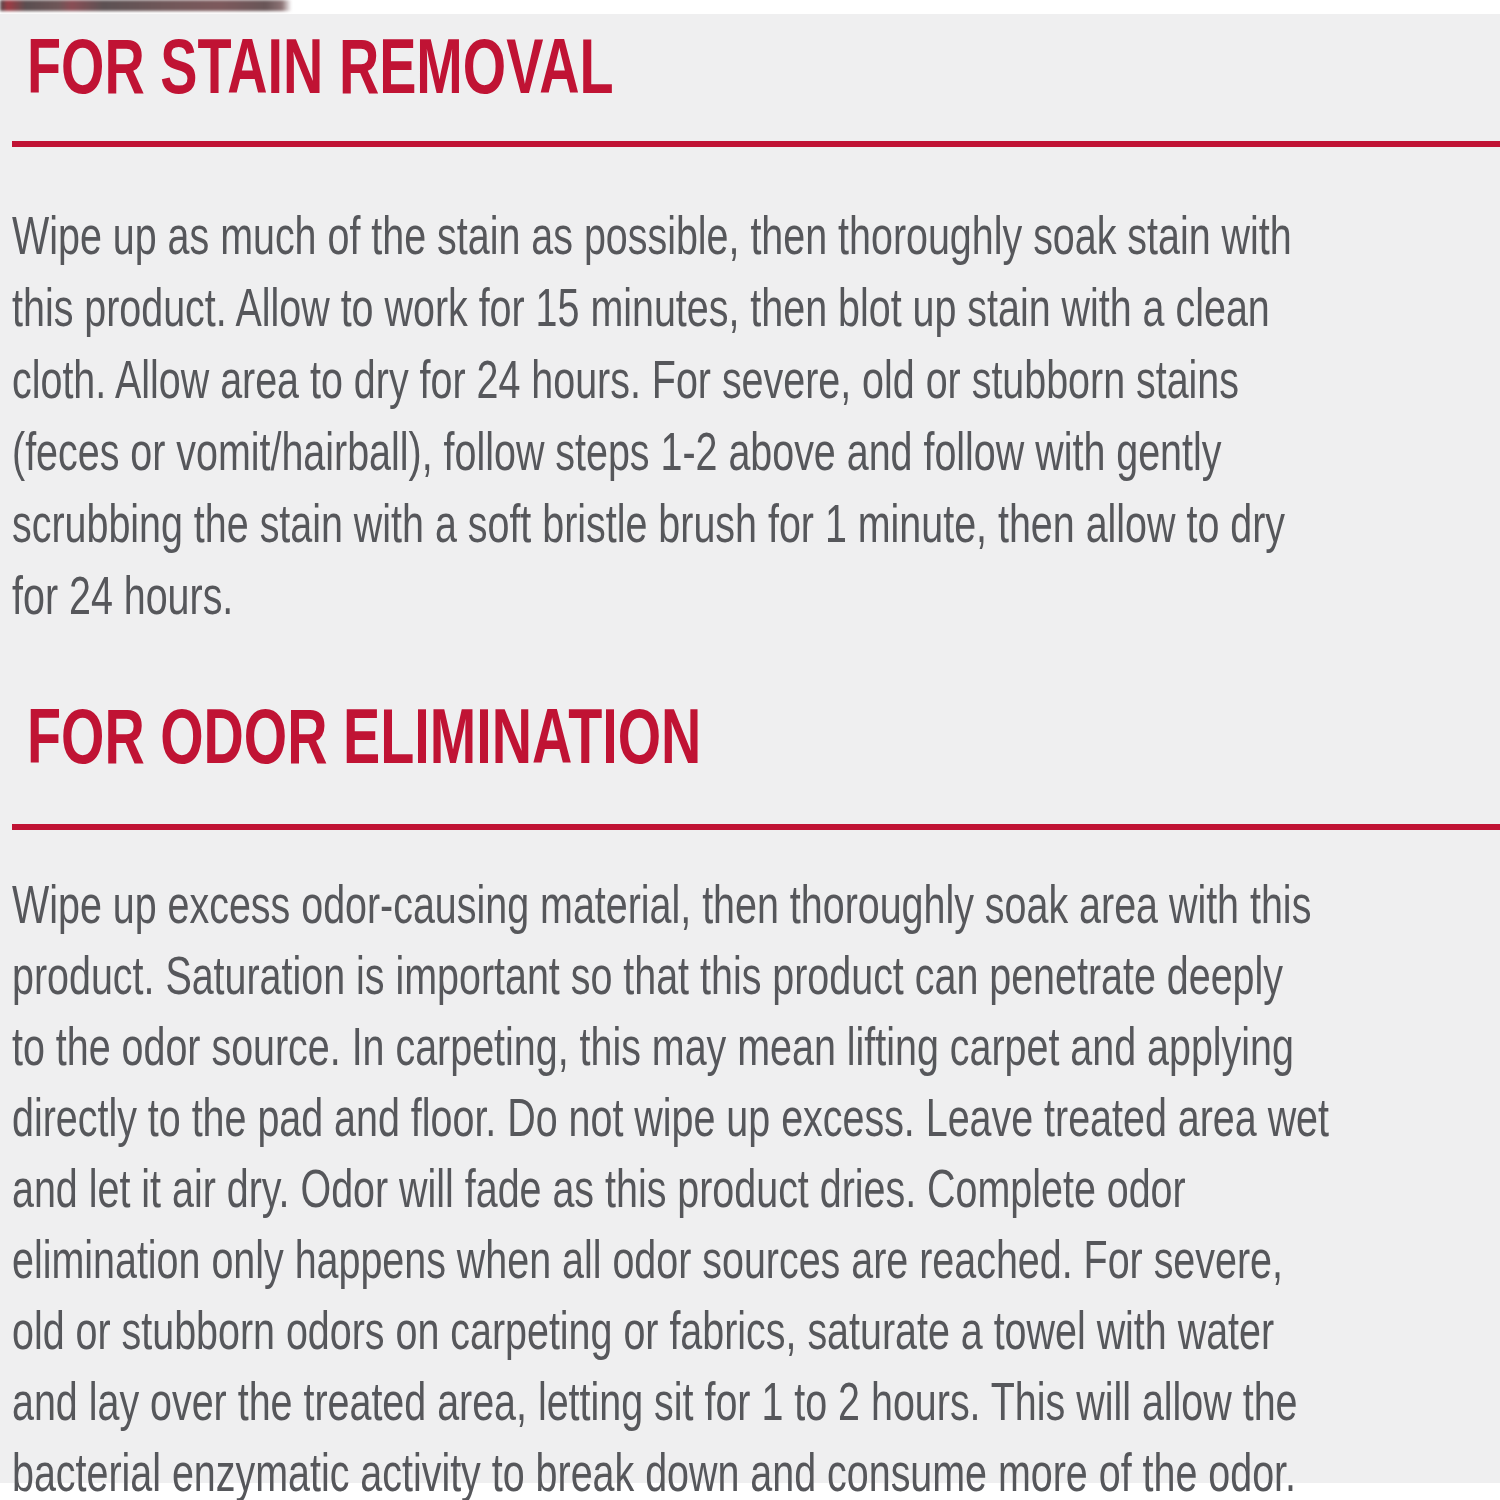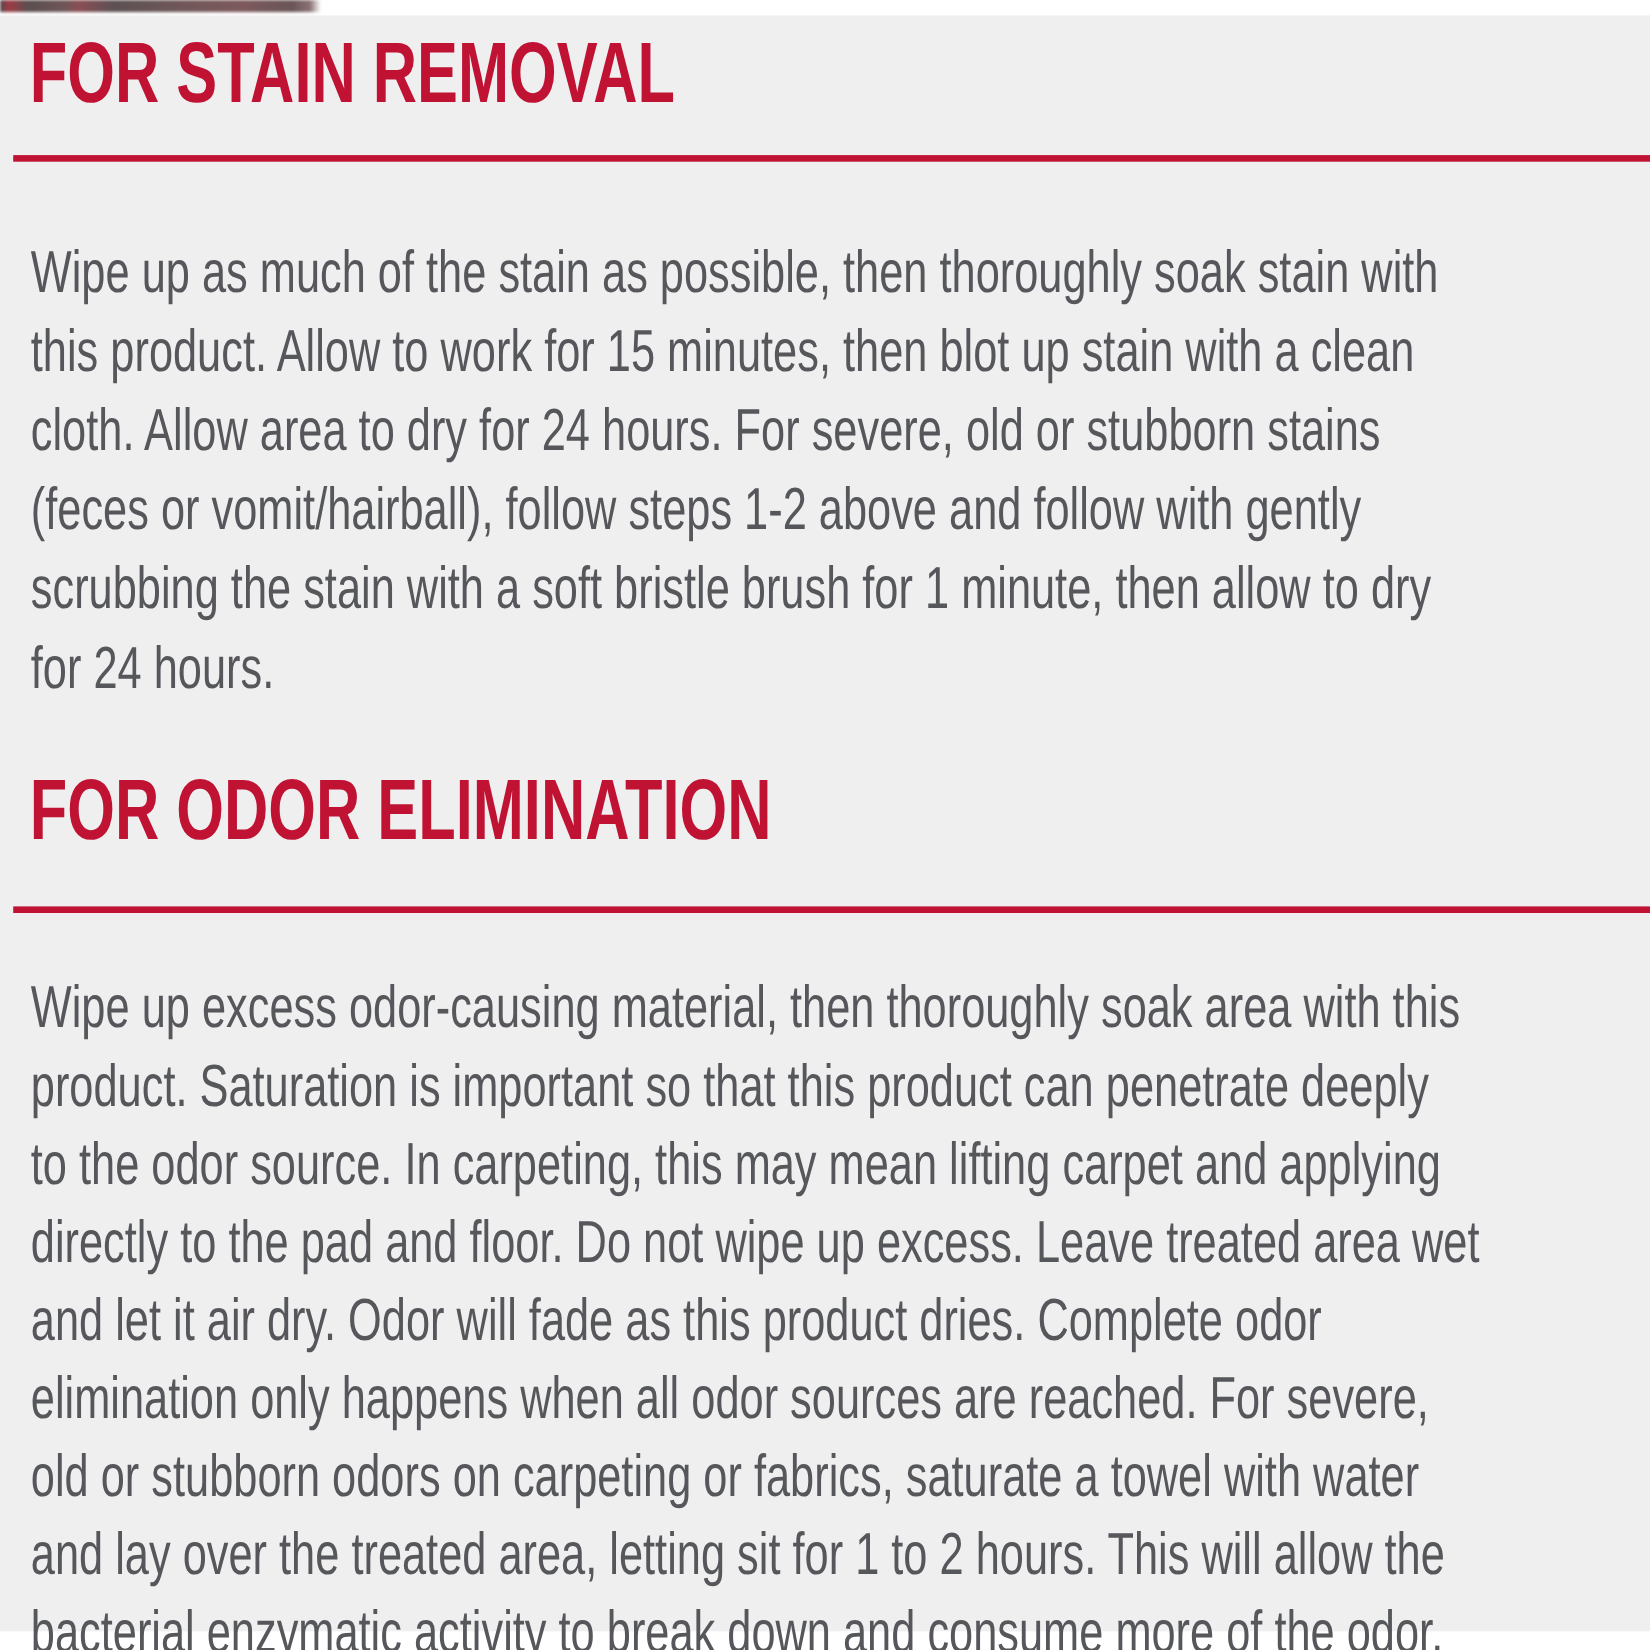--- a/index.html
+++ b/index.html
@@ -43,22 +43,22 @@
   #heading-odor{ top:682px; }
 
   .rule{
     position:absolute; left:12px; right:0; height:6px;
     background:var(--accent);
   }
   #rule-stain{ top:127px; }
   #rule-odor{ top:810px; }
 
   .paragraph{
-    position:absolute; left:28px; right:0;
-    color:var(--body-text); font-size:54px; font-weight:400;margin-top:12px;
+    position:absolute; left:12px; right:0;
+    color:var(--body-text); font-size:54px; font-weight:400;
   }
   #para-stain{ top:185px; }
   #para-stain .para-line{ line-height:72px; }
   #para-odor{ top:855px; }
   #para-odor .para-line{ line-height:71px; }
   .para-line{
     white-space:nowrap;
     transform:scaleX(0.73); transform-origin:0 50%;
   }
 </style>

